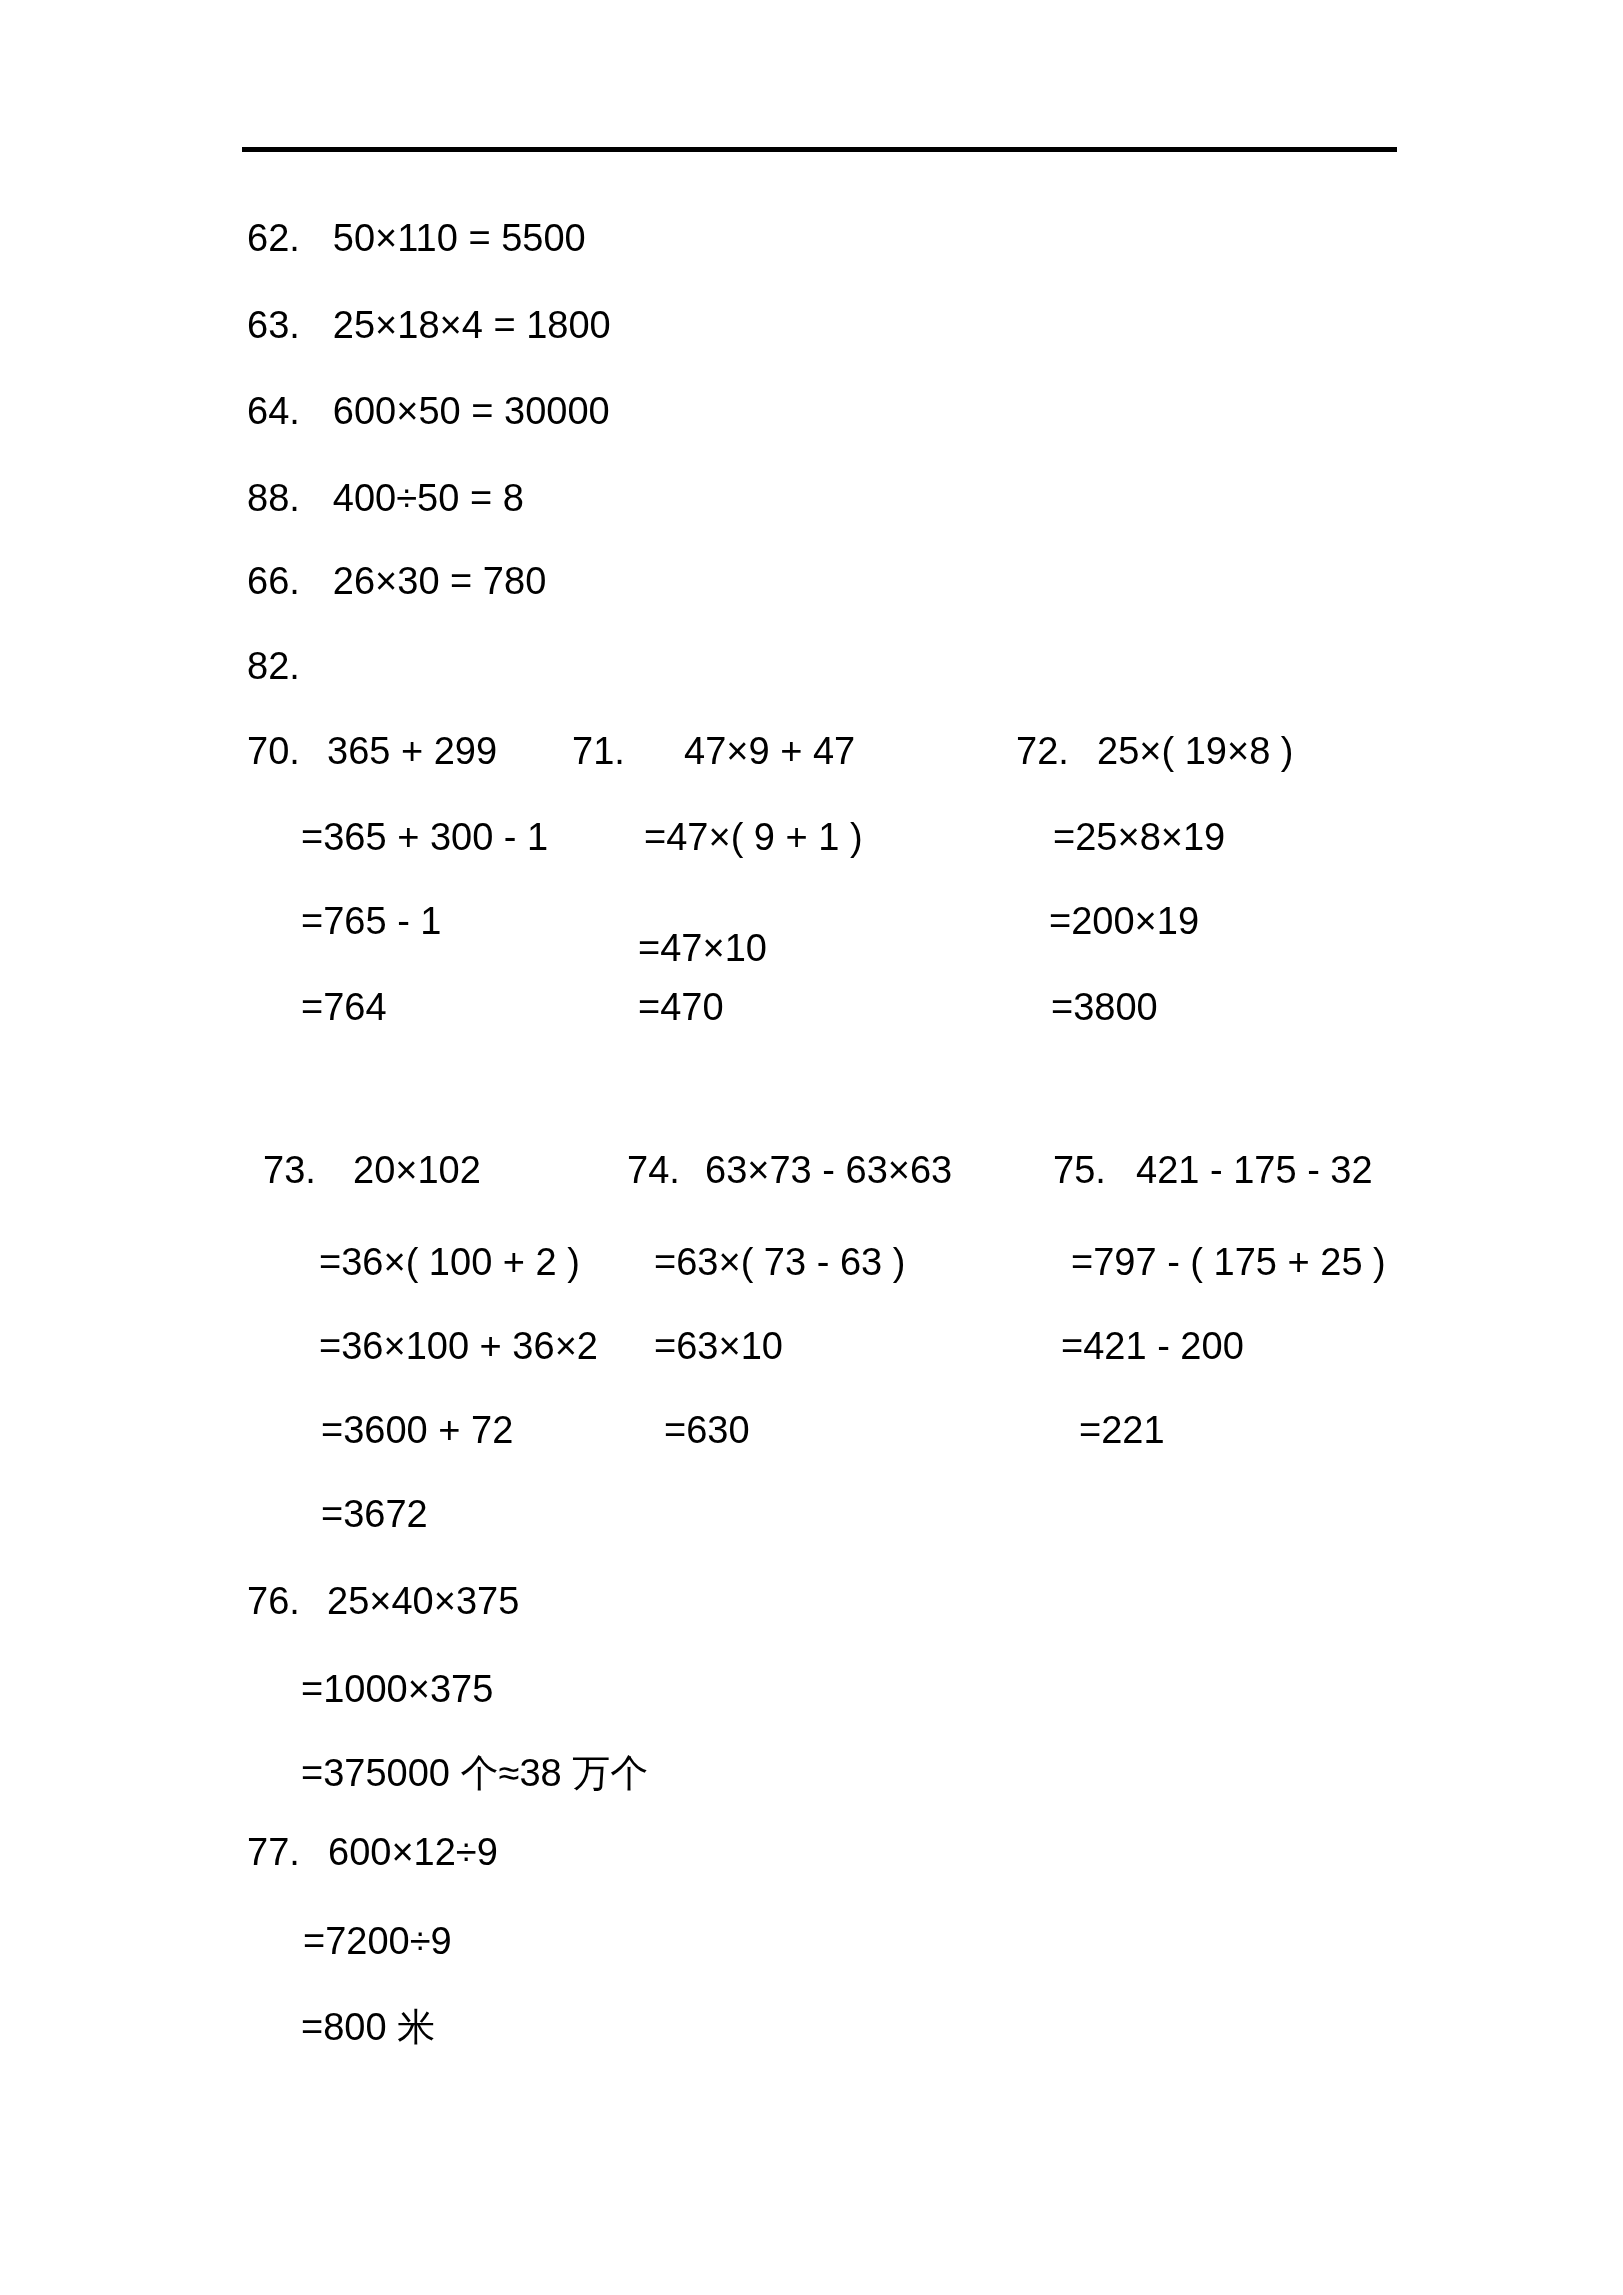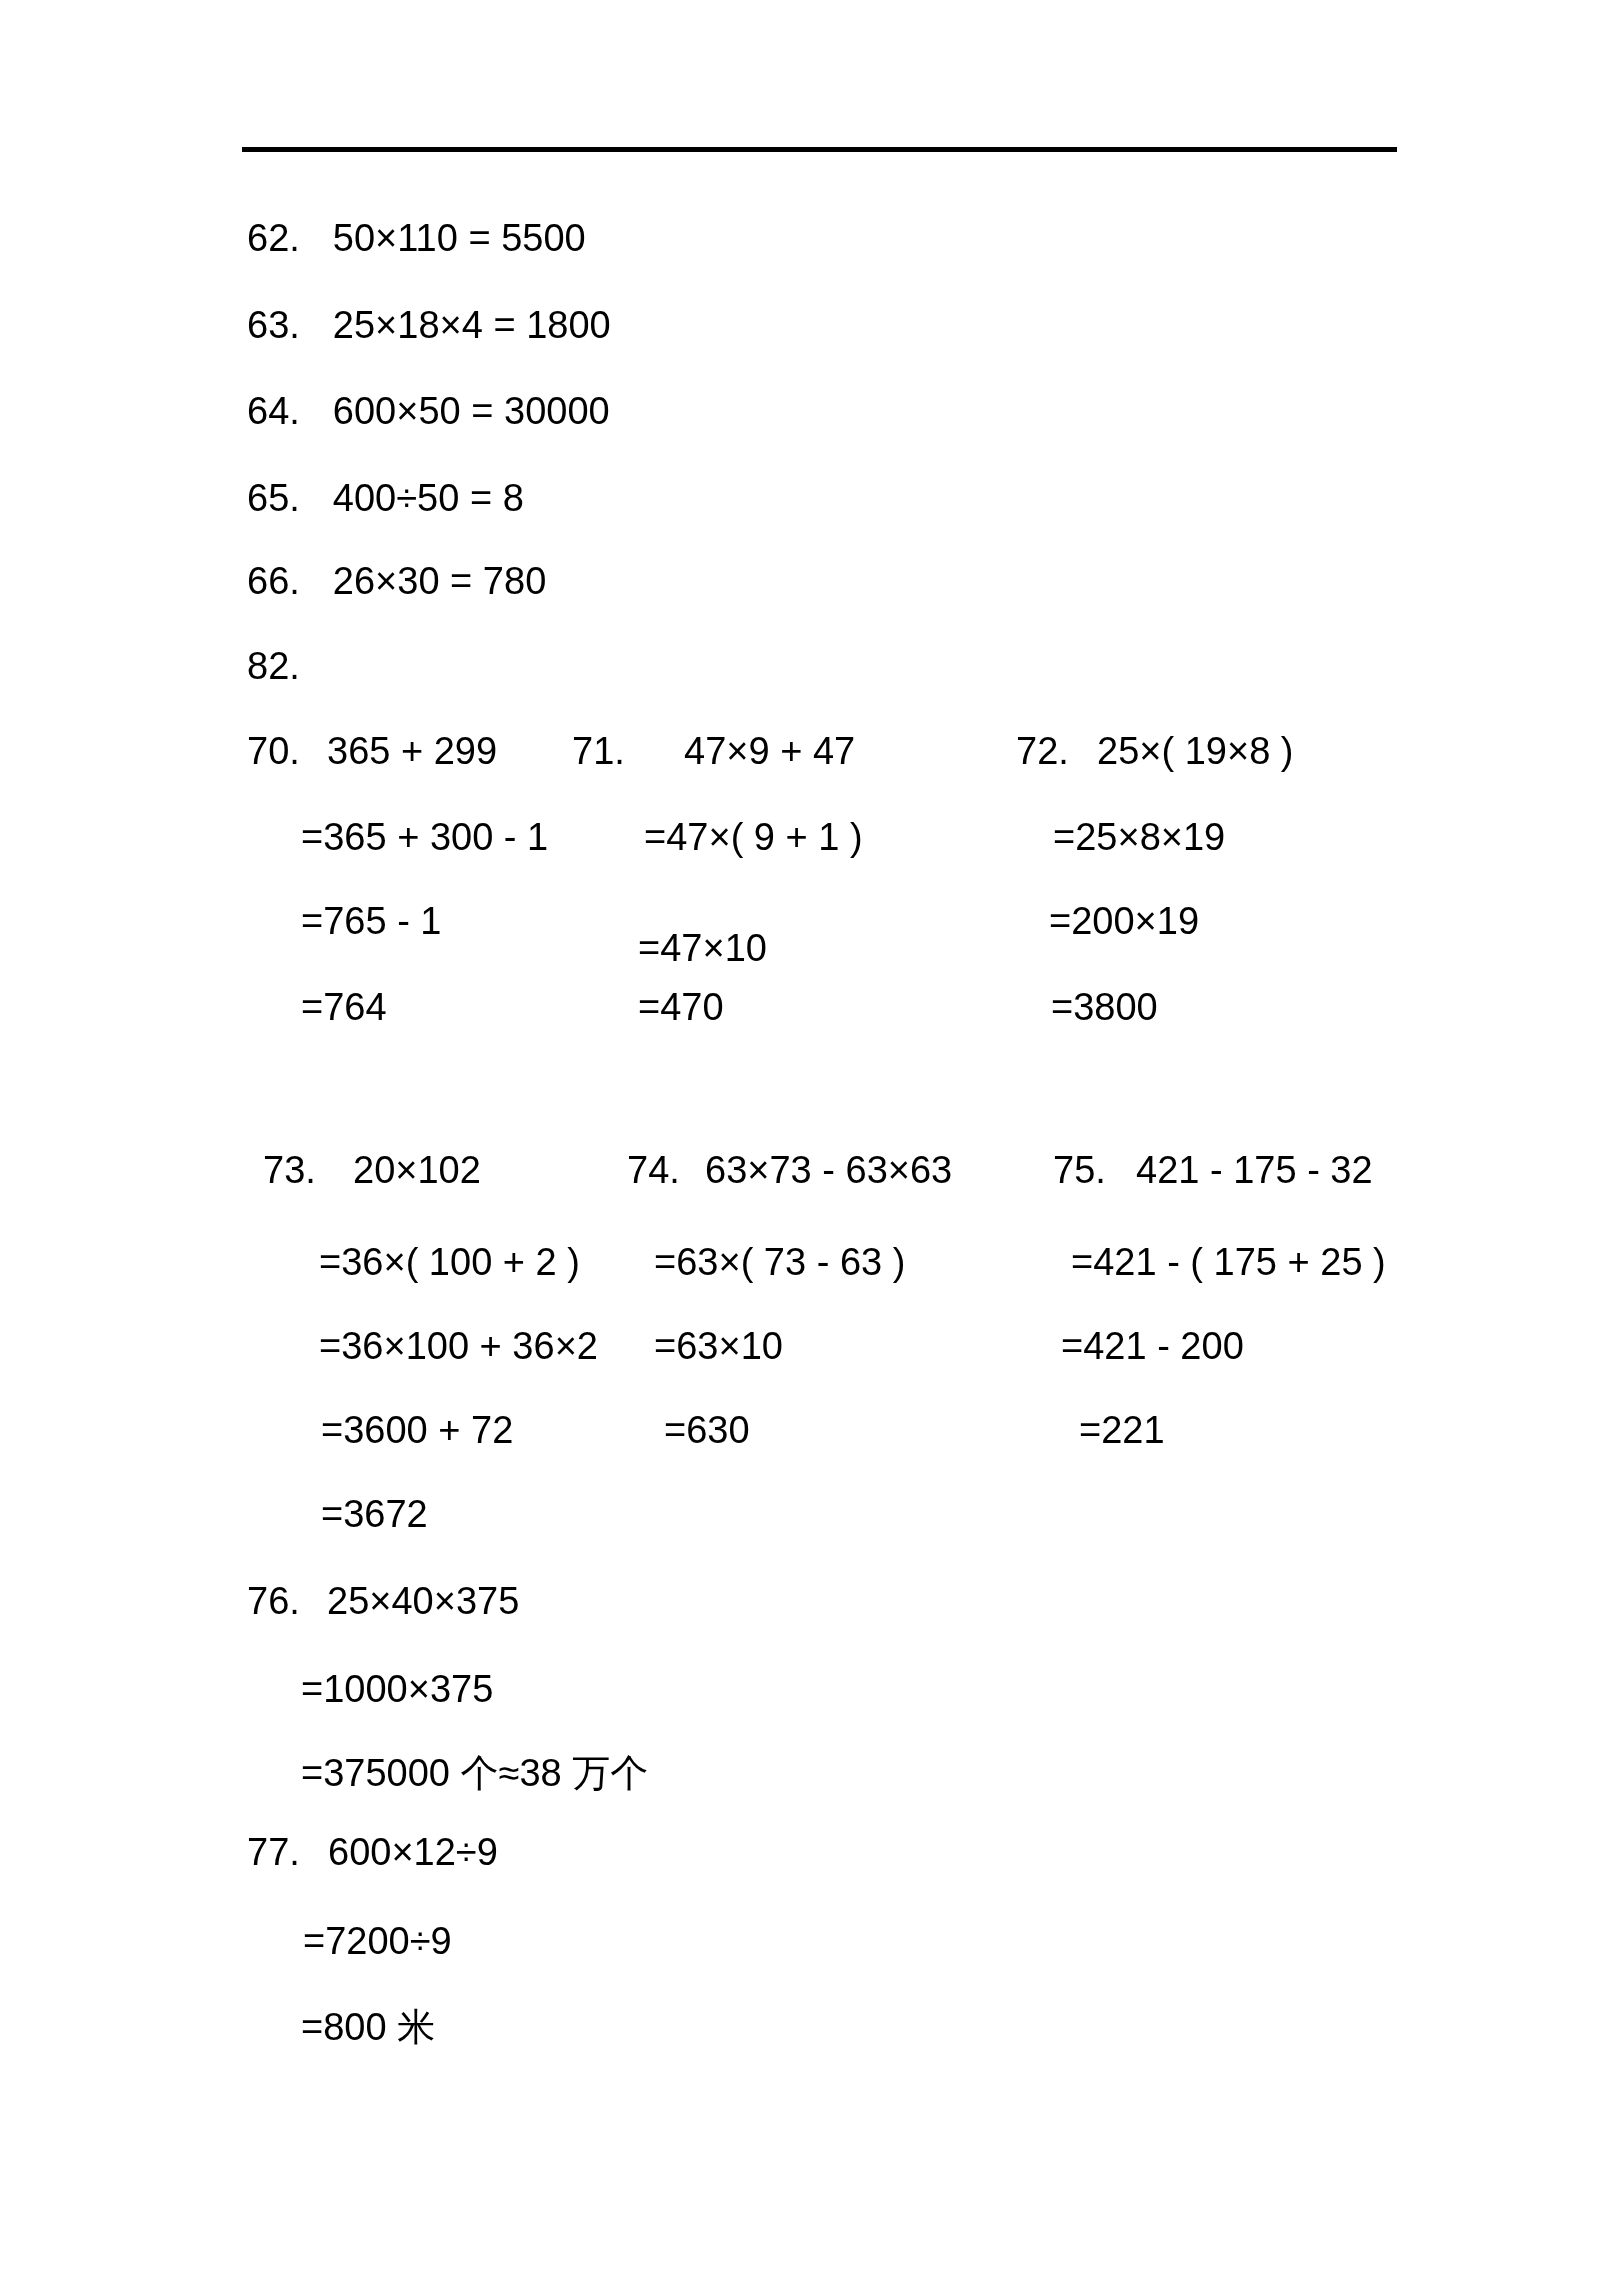--- a/index.html
+++ b/index.html
@@ -44,21 +44,21 @@
 </div>
 <div class="row" style="left:247px; top:303px">
   <span>63.</span>
   <span>25×18×4 = 1800</span>
 </div>
 <div class="row" style="left:247px; top:389px">
   <span>64.</span>
   <span>600×50 = 30000</span>
 </div>
 <div class="row" style="left:247px; top:476px">
-  <span>65.</span>
+  <span>88.</span>
   <span>400÷50 = 8</span>
 </div>
 <div class="row" style="left:247px; top:559px">
   <span>66.</span>
   <span>26×30 = 780</span>
 </div>
 <div class="row" style="left:247px; top:644px">
   <span>82.</span>
 </div>
 
@@ -83,21 +83,21 @@
 
 <span class="t" style="left:263px;  top:1148px">73.</span>
 <span class="t" style="left:353px;  top:1148px">20×102</span>
 <span class="t" style="left:627px;  top:1148px">74.</span>
 <span class="t" style="left:705px; top:1148px">63×73 - 63×63</span>
 <span class="t" style="left:1053px; top:1148px">75.</span>
 <span class="t" style="left:1136px; top:1148px">421 - 175 - 32</span>
 
 <span class="t" style="left:319px;  top:1240px">=36×( 100 + 2 )</span>
 <span class="t" style="left:654px; top:1240px">=63×( 73 - 63 )</span>
-<span class="t" style="left:1071px; top:1240px">=421 - ( 175 + 25 )</span>
+<span class="t" style="left:1071px; top:1240px">=797 - ( 175 + 25 )</span>
 
 <span class="t" style="left:319px;  top:1324px">=36×100 + 36×2</span>
 <span class="t" style="left:654px; top:1324px">=63×10</span>
 <span class="t" style="left:1061px; top:1324px">=421 - 200</span>
 
 <span class="t" style="left:321px;  top:1408px">=3600 + 72</span>
 <span class="t" style="left:664px; top:1408px">=630</span>
 <span class="t" style="left:1079px; top:1408px">=221</span>
 
 <span class="t" style="left:321px;  top:1492px">=3672</span>

